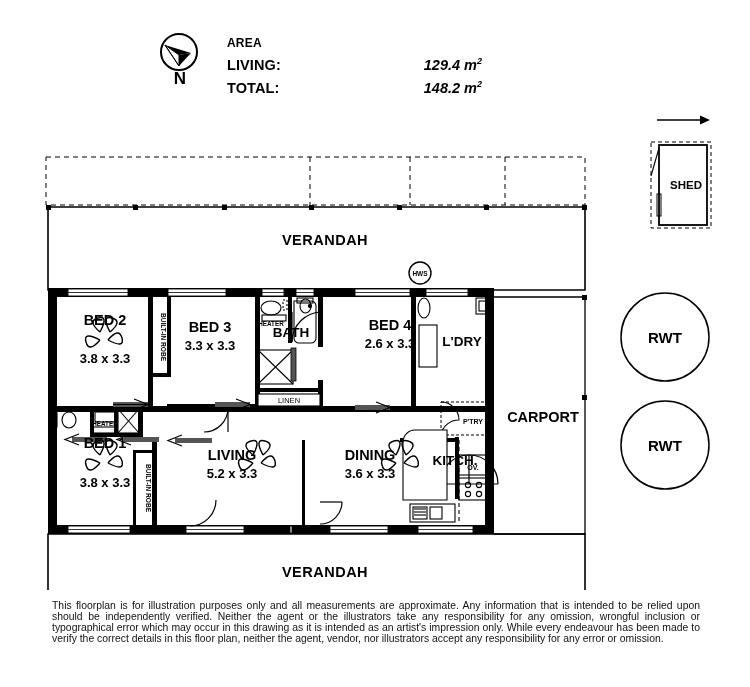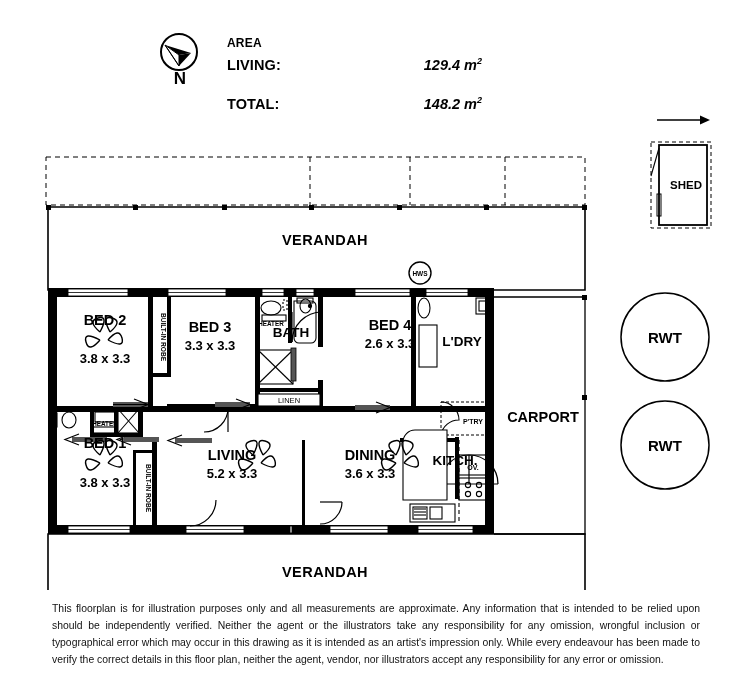--- a/index.html
+++ b/index.html
@@ -13,26 +13,26 @@
   #compass .nletter{position:absolute;left:0;top:36px;width:44px;text-align:center;
       font-size:17px;font-weight:bold;line-height:19px;}
   #areaTable{position:absolute;left:227px;top:36px;width:255px;}
   #areaTable .ttl{font-size:12px;font-weight:bold;letter-spacing:.2px;margin-bottom:3px;}
   #areaTable .row{display:flex;justify-content:space-between;align-items:flex-end;
       font-size:14.5px;line-height:16.6px;font-weight:bold;}
   #areaTable .row.normal .lab,#areaTable .row.normal .val{font-weight:bold;}
   #areaTable .lab{letter-spacing:.1px;}
   #areaTable .val{white-space:nowrap;font-style:italic;}
   #areaTable .val sup{font-size:9px;vertical-align:super;}
-  #areaTable .total{margin-top:19px;}
+  #areaTable .total{margin-top:3px;}
   
   #plan{position:absolute;left:0;top:110px;width:750px;height:480px;}
   
   #disclaimer{position:absolute;left:52px;top:600px;width:648px;
-      font-size:10.4px;line-height:17px;text-align:justify;color:#111;}
+      font-size:10.4px;line-height:11px;text-align:justify;color:#111;}
   .lbl{font-family:"Liberation Sans","DejaVu Sans",sans-serif;}
 </style>
 </head>
 <body>
 
 <div id="header">
 
   <div id="compass">
     <div class="ring"></div>
     <svg width="44" height="40" style="position:absolute;left:0;top:0;">

